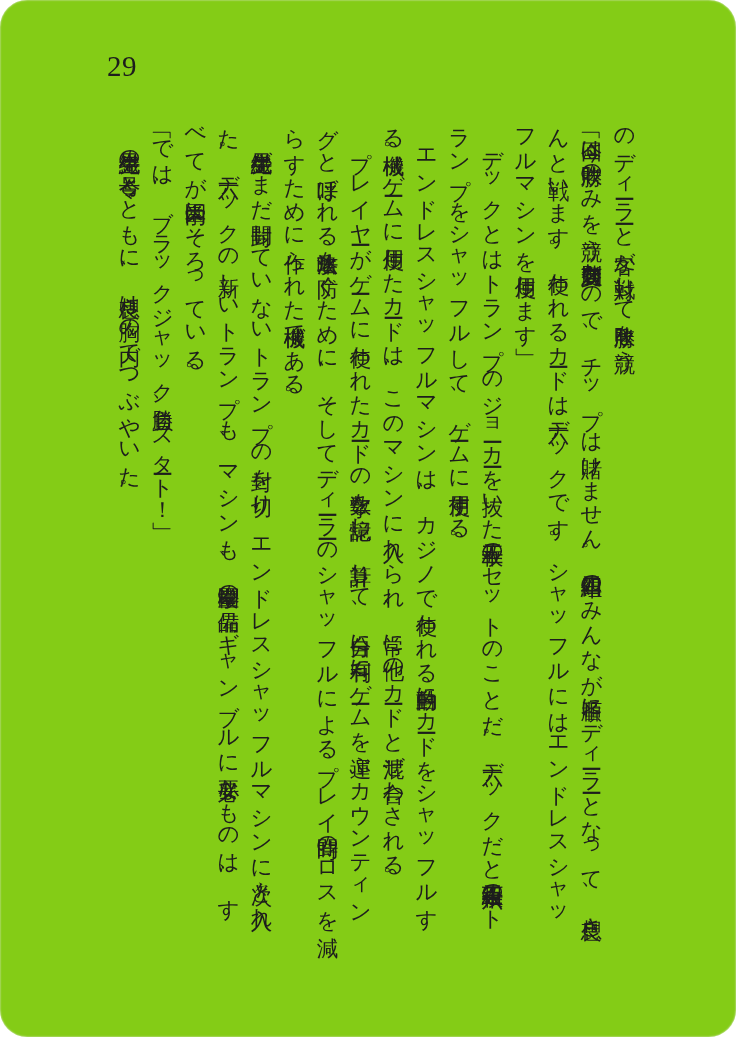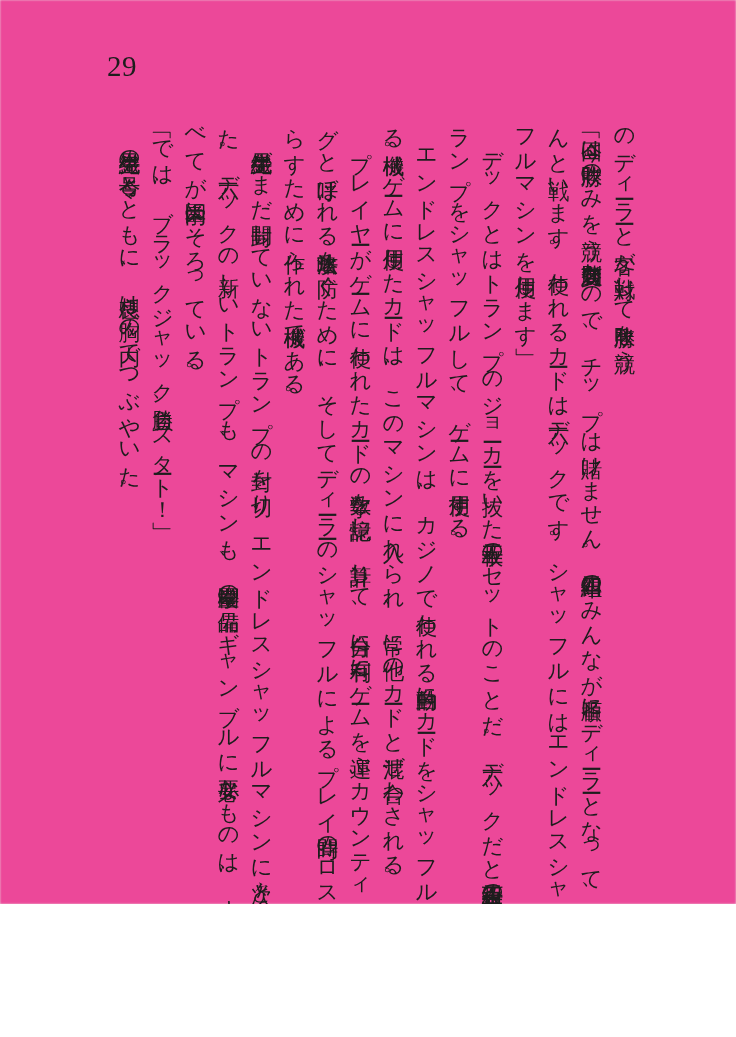--- a/index.html
+++ b/index.html
@@ -3,25 +3,26 @@
 <meta charset="utf-8">
 <style>
   html, body {
     margin: 0;
     padding: 0;
     background: #ffffff;
   }
   .page {
     position: relative;
     width: 736px;
-    height: 904px;
-    background: #ec4899;
+    height: 1037px;
+    background: #84cc16;
     overflow: hidden;
     font-family: "Liberation Serif", "DejaVu Serif", serif;
     box-shadow: inset 0 0 2px #ededed;
+    border-radius: 27px;
   }
   .page-number {
     position: absolute;
     left: 107px;
     top: 50px;
     font-size: 29px;
     letter-spacing: 0.5px;
     color: #1d1d1d;
   }
   .text-block {

